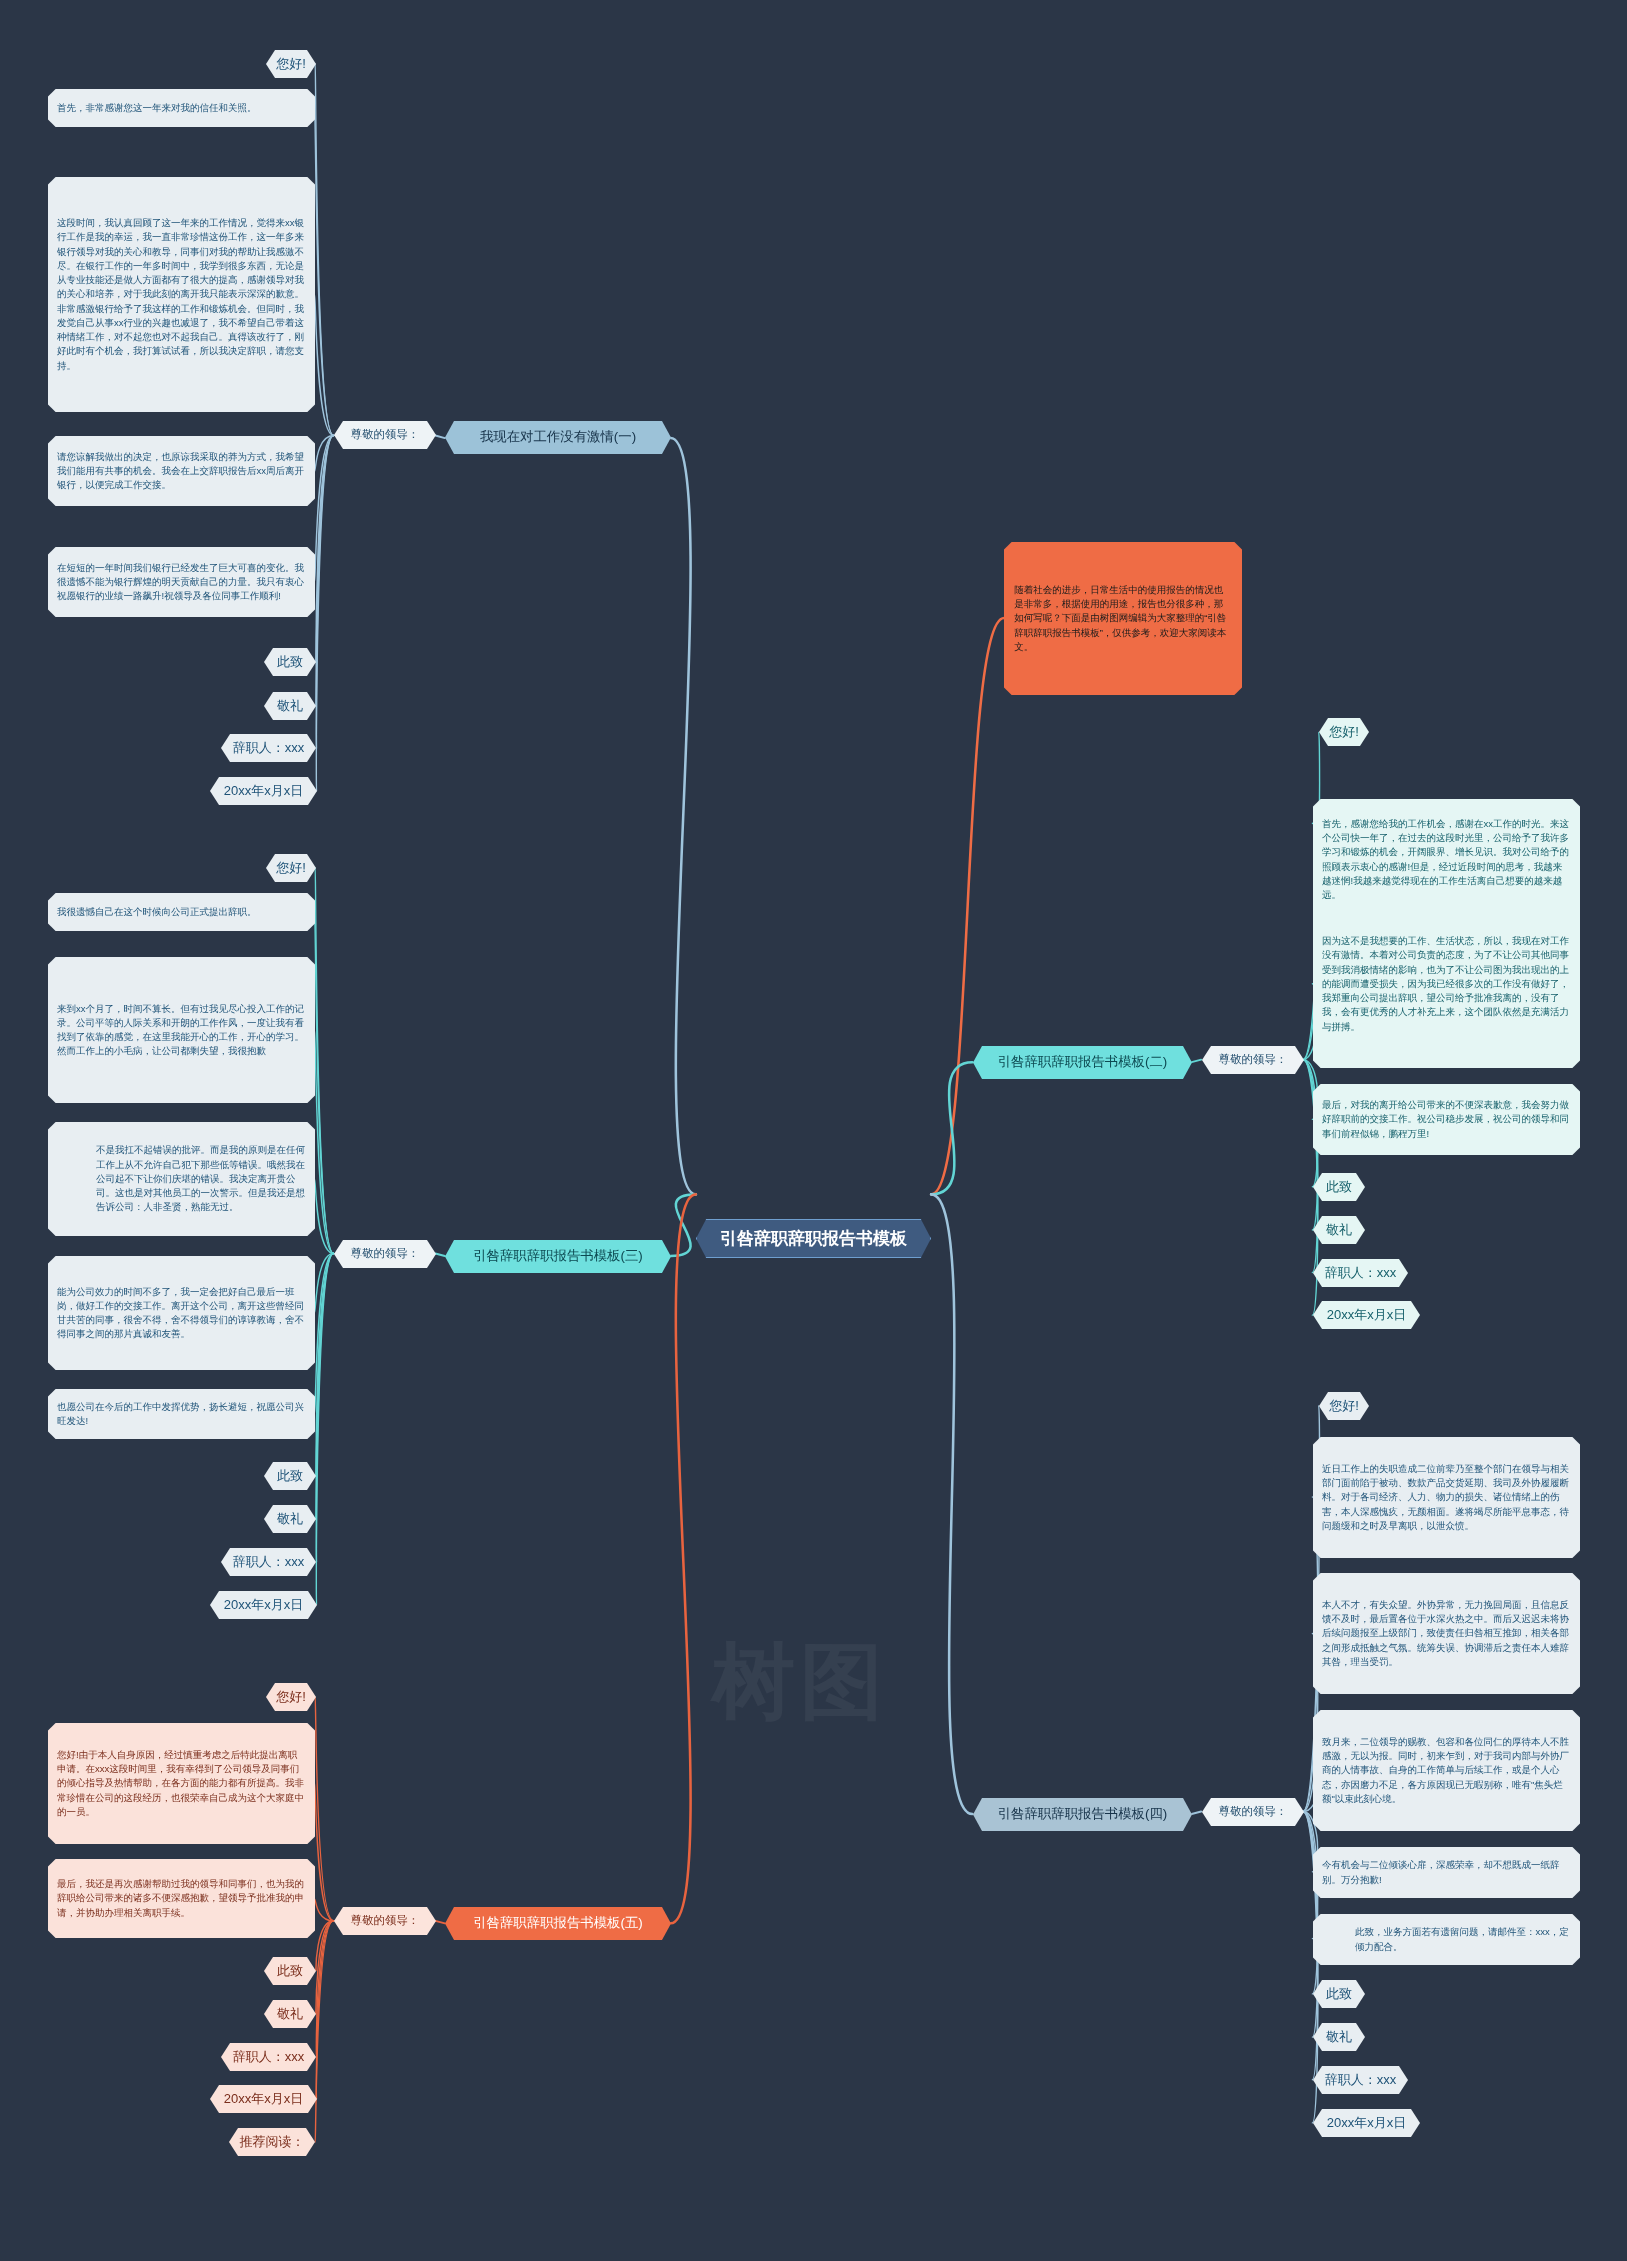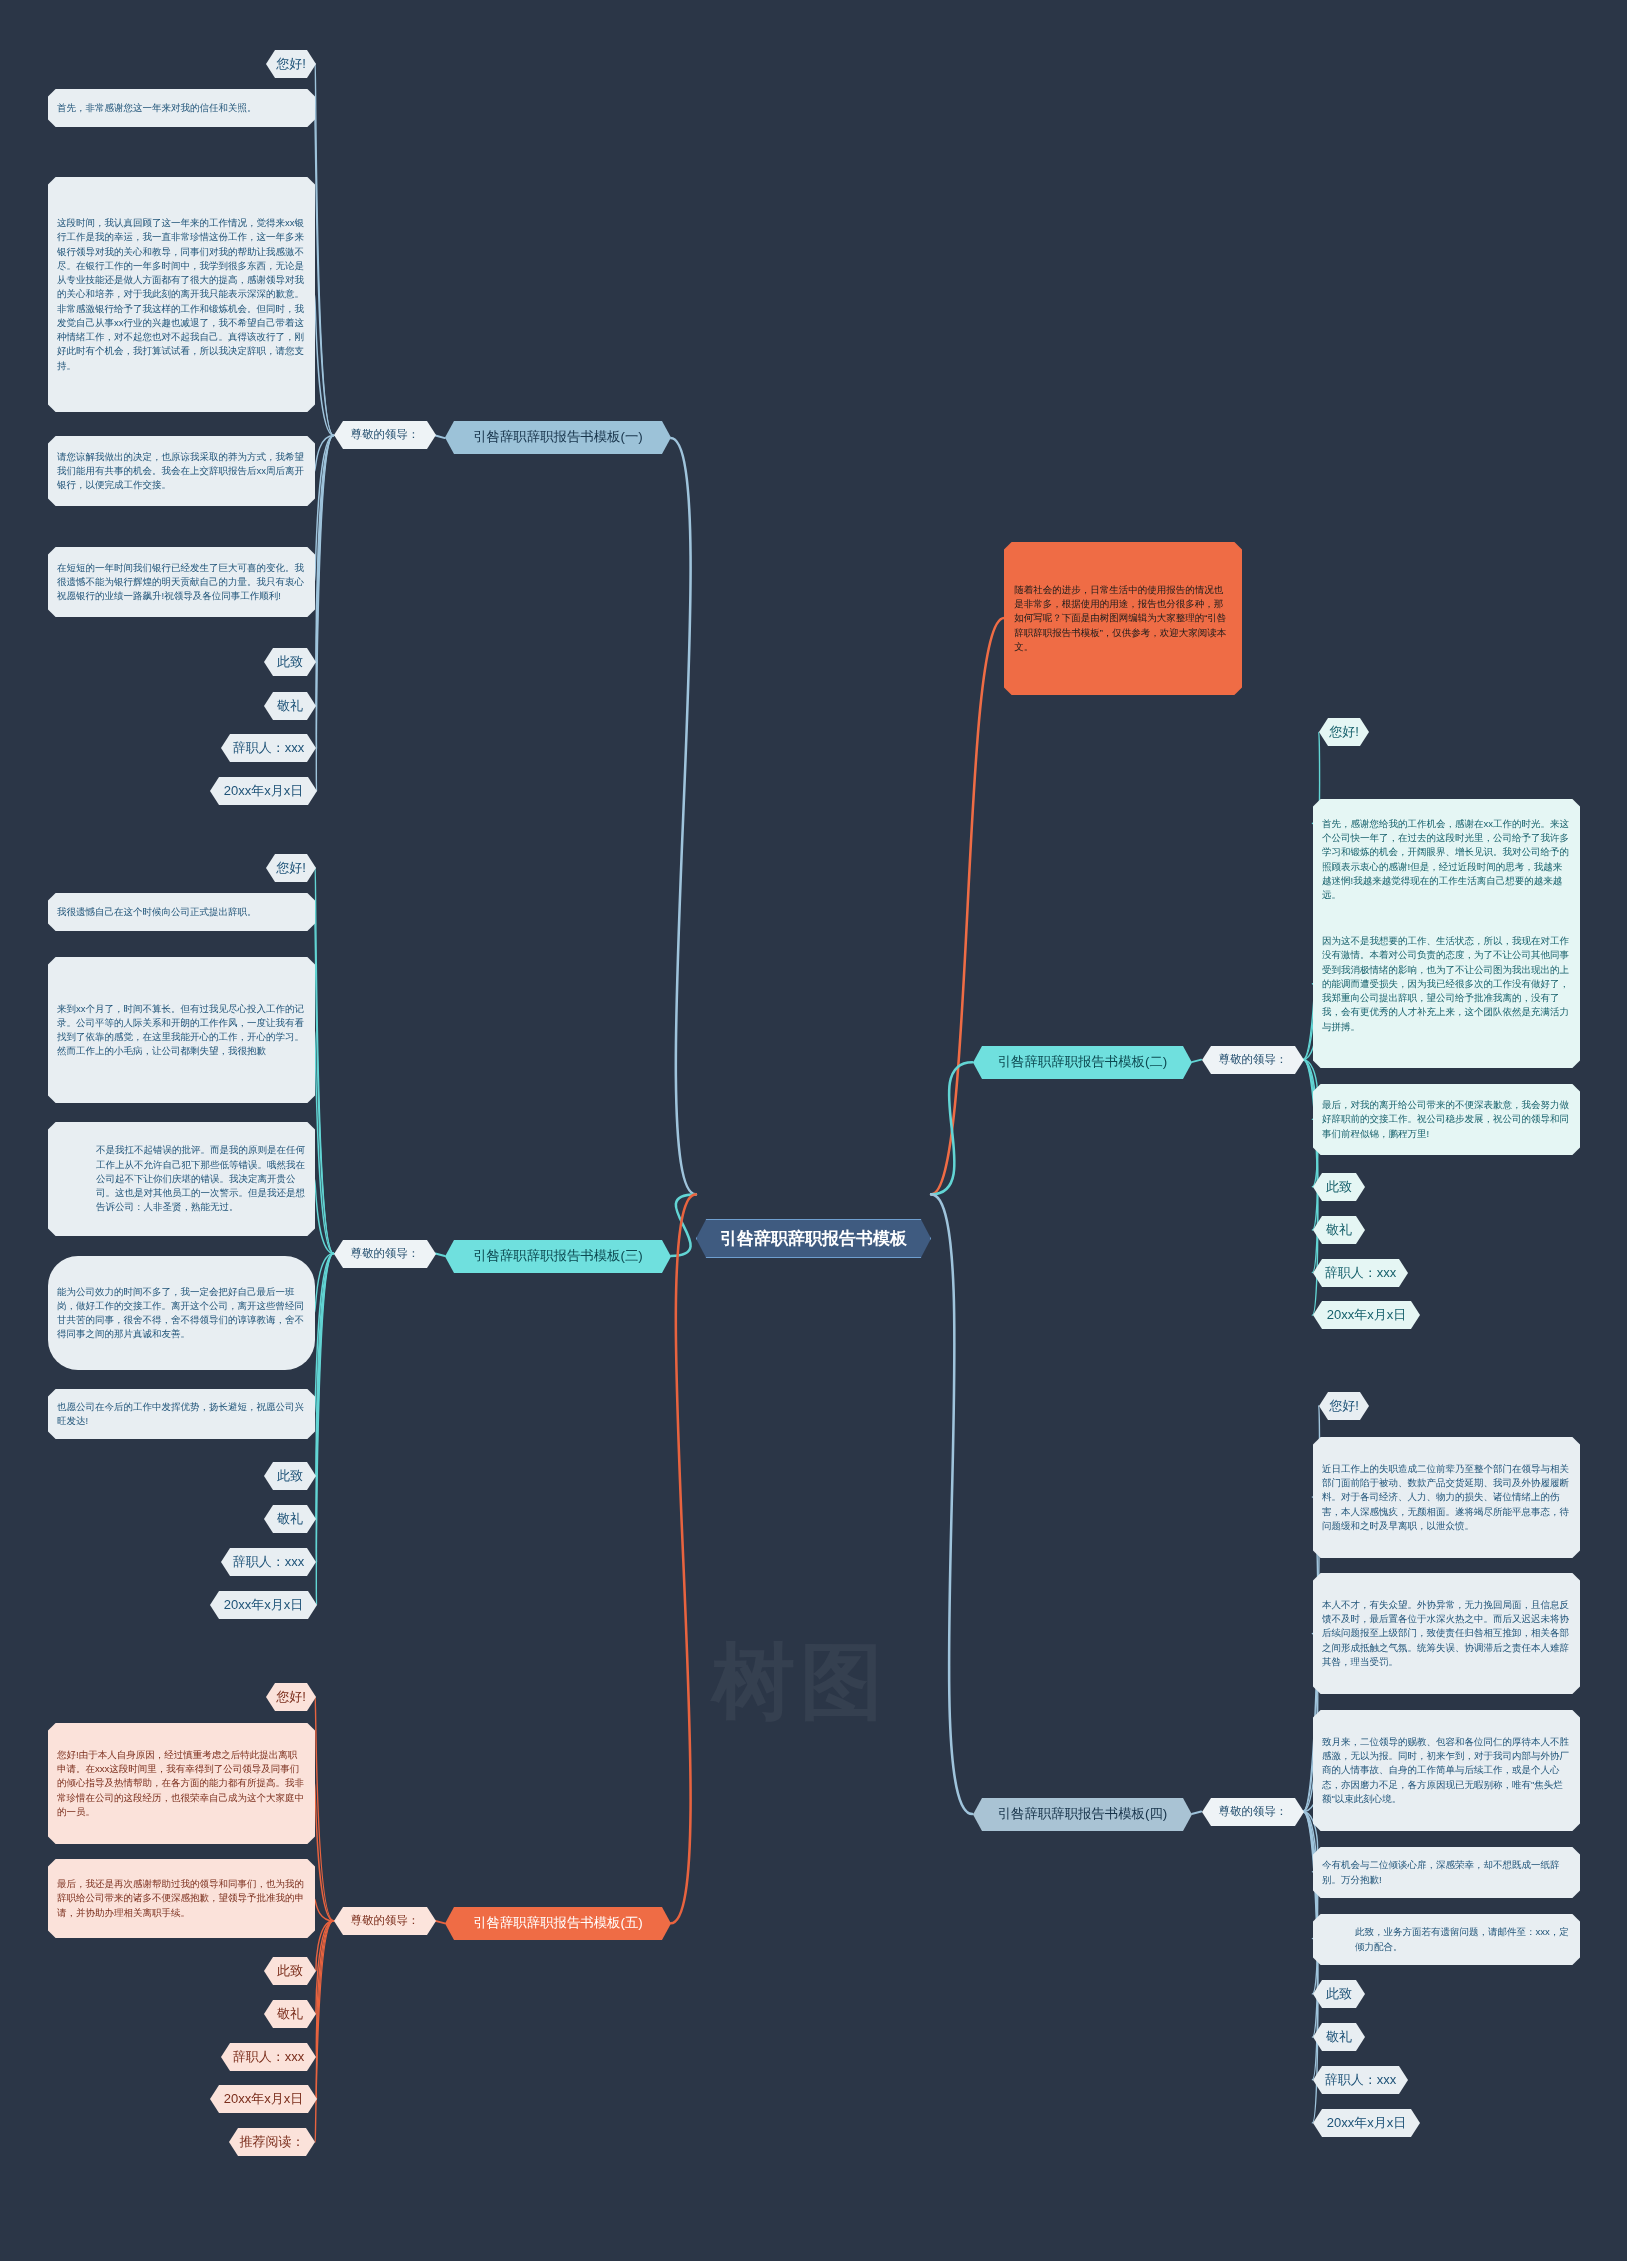--- a/index.html
+++ b/index.html
@@ -119,38 +119,38 @@
       <path d="M 2050 2850 C 2078 2850, 2078 2945, 2065 2945" stroke="#9fc4dc" stroke-width="2.2" fill="none" stroke-linecap="round"></path>
       <path d="M 2050 2850 C 2078 2850, 2078 3050, 2065 3050" stroke="#9fc4dc" stroke-width="2.2" fill="none" stroke-linecap="round"></path>
       <path d="M 2050 2850 C 2078 2850, 2078 3137, 2065 3137" stroke="#9fc4dc" stroke-width="2.2" fill="none" stroke-linecap="round"></path>
       <path d="M 2050 2850 C 2078 2850, 2078 3205, 2065 3205" stroke="#9fc4dc" stroke-width="2.2" fill="none" stroke-linecap="round"></path>
       <path d="M 2050 2850 C 2078 2850, 2078 3272, 2065 3272" stroke="#9fc4dc" stroke-width="2.2" fill="none" stroke-linecap="round"></path>
       <path d="M 2050 2850 C 2078 2850, 2078 3340, 2065 3340" stroke="#9fc4dc" stroke-width="2.2" fill="none" stroke-linecap="round"></path>
     </svg>
   <div class="wm" style="left:712px; top:1627px;">树图</div>
 <div class="node center oct" style="left: 696px; top: 1175px; width: 235px; min-height: 39px; margin-top: 44px;"><span class="inner">引咎辞职辞职报告书模板</span></div>
     <div class="node leaf oct" style="left: 1004px; top: 542px; width: 238px; min-height: 153px; background: rgb(239, 108, 69); color: rgb(27, 27, 27); font-size: 9.5px; padding: 7.6px 10.2px; box-shadow: rgba(0, 0, 0, 0.3) 2.5px 2.5px 0px;"><span class="inner">随着社会的进步，日常生活中的使用报告的情况也是非常多，根据使用的用途，报告也分很多种，那如何写呢？下面是由树图网编辑为大家整理的“引咎辞职辞职报告书模板”，仅供参考，欢迎大家阅读本文。</span></div>
-    <div class="node tpl hex tpl-blue" style="left: 445px; top: 421px; width: 226px; min-height: 33px;"><span class="inner">引咎辞职辞职报告书模板(一)</span></div>
+    <div class="node tpl hex tpl-blue" style="left: 445px; top: 421px; width: 226px; min-height: 33px;"><span class="inner">我现在对工作没有激情(一)</span></div>
     <div class="node mid hex mid-blue" style="left: 334px; top: 421px; width: 102px; min-height: 28px;"><span class="inner">尊敬的领导：</span></div>
     <div class="node tag hex leaf-blue" style="left: 266px; top: 50px; width: 50px; min-height: 28px;"><span class="inner">您好!</span></div>
     <div class="node leaf oct leaf-blue" style="left: 48px; top: 89px; width: 267px; min-height: 38px;"><span class="inner">首先，非常感谢您这一年来对我的信任和关照。</span></div>
     <div class="node leaf oct leaf-blue" style="left: 48px; top: 177px; width: 267px; min-height: 235px;"><span class="inner">这段时间，我认真回顾了这一年来的工作情况，觉得来xx银行工作是我的幸运，我一直非常珍惜这份工作，这一年多来银行领导对我的关心和教导，同事们对我的帮助让我感激不尽。在银行工作的一年多时间中，我学到很多东西，无论是从专业技能还是做人方面都有了很大的提高，感谢领导对我的关心和培养，对于我此刻的离开我只能表示深深的歉意。非常感激银行给予了我这样的工作和锻炼机会。但同时，我发觉自己从事xx行业的兴趣也减退了，我不希望自己带着这种情绪工作，对不起您也对不起我自己。真得该改行了，刚好此时有个机会，我打算试试看，所以我决定辞职，请您支持。</span></div>
     <div class="node leaf oct leaf-blue" style="left: 48px; top: 436px; width: 267px; min-height: 70px;"><span class="inner">请您谅解我做出的决定，也原谅我采取的莽为方式，我希望我们能用有共事的机会。我会在上交辞职报告后xx周后离开银行，以便完成工作交接。</span></div>
     <div class="node leaf oct leaf-blue" style="left: 48px; top: 547px; width: 267px; min-height: 70px;"><span class="inner">在短短的一年时间我们银行已经发生了巨大可喜的变化。我很遗憾不能为银行辉煌的明天贡献自己的力量。我只有衷心祝愿银行的业绩一路飙升!祝领导及各位同事工作顺利!</span></div>
     <div class="node tag hex leaf-blue" style="left: 264px; top: 648px; width: 52px; min-height: 28px;"><span class="inner">此致</span></div>
     <div class="node tag hex leaf-blue" style="left: 264px; top: 692px; width: 52px; min-height: 28px;"><span class="inner">敬礼</span></div>
     <div class="node tag hex leaf-blue" style="left: 221px; top: 734px; width: 95px; min-height: 28px;"><span class="inner">辞职人：xxx</span></div>
     <div class="node tag hex leaf-blue" style="left: 210px; top: 777px; width: 107px; min-height: 28px;"><span class="inner">20xx年x月x日</span></div>
     <div class="node tpl hex tpl-cyan" style="left: 445px; top: 1240px; width: 226px; min-height: 33px;"><span class="inner">引咎辞职辞职报告书模板(三)</span></div>
     <div class="node mid hex mid-blue" style="left: 334px; top: 1240px; width: 102px; min-height: 28px;"><span class="inner">尊敬的领导：</span></div>
     <div class="node tag hex leaf-blue" style="left: 266px; top: 854px; width: 50px; min-height: 28px;"><span class="inner">您好!</span></div>
     <div class="node leaf oct leaf-blue" style="left: 48px; top: 893px; width: 267px; min-height: 38px;"><span class="inner">我很遗憾自己在这个时候向公司正式提出辞职。</span></div>
     <div class="node leaf oct leaf-blue" style="left: 48px; top: 957px; width: 267px; min-height: 146px;"><span class="inner">来到xx个月了，时间不算长。但有过我见尽心投入工作的记录。公司平等的人际关系和开朗的工作作风，一度让我有看找到了依靠的感觉，在这里我能开心的工作，开心的学习。然而工作上的小毛病，让公司都剩失望，我很抱歉</span></div>
     <div class="node leaf oct leaf-blue" style="left: 48px; top: 1122px; width: 267px; min-height: 114px; padding-left: 48px;"><span class="inner">不是我扛不起错误的批评。而是我的原则是在任何工作上从不允许自己犯下那些低等错误。哦然我在公司起不下让你们庆堪的错误。我决定离开贵公司。这也是对其他员工的一次警示。但是我还是想告诉公司：人非圣贤，熟能无过。</span></div>
-    <div class="node leaf oct leaf-blue" style="left: 48px; top: 1256px; width: 267px; min-height: 114px; border-radius: 30px;"><span class="inner">能为公司效力的时间不多了，我一定会把好自己最后一班岗，做好工作的交接工作。离开这个公司，离开这些曾经同甘共苦的同事，很舍不得，舍不得领导们的谆谆教诲，舍不得同事之间的那片真诚和友善。</span></div>
+    <div class="node leaf oct leaf-blue" style="left: 48px; top: 1256px; width: 267px; min-height: 114px;"><span class="inner">能为公司效力的时间不多了，我一定会把好自己最后一班岗，做好工作的交接工作。离开这个公司，离开这些曾经同甘共苦的同事，很舍不得，舍不得领导们的谆谆教诲，舍不得同事之间的那片真诚和友善。</span></div>
     <div class="node leaf oct leaf-blue" style="left: 48px; top: 1389px; width: 267px; min-height: 50px;"><span class="inner">也愿公司在今后的工作中发挥优势，扬长避短，祝愿公司兴旺发达!</span></div>
     <div class="node tag hex leaf-blue" style="left: 264px; top: 1462px; width: 52px; min-height: 28px;"><span class="inner">此致</span></div>
     <div class="node tag hex leaf-blue" style="left: 264px; top: 1505px; width: 52px; min-height: 28px;"><span class="inner">敬礼</span></div>
     <div class="node tag hex leaf-blue" style="left: 221px; top: 1548px; width: 95px; min-height: 28px;"><span class="inner">辞职人：xxx</span></div>
     <div class="node tag hex leaf-blue" style="left: 210px; top: 1591px; width: 107px; min-height: 28px;"><span class="inner">20xx年x月x日</span></div>
     <div class="node tpl hex tpl-orange" style="left: 445px; top: 1907px; width: 226px; min-height: 33px;"><span class="inner">引咎辞职辞职报告书模板(五)</span></div>
     <div class="node mid hex mid-pink" style="left: 334px; top: 1907px; width: 102px; min-height: 28px;"><span class="inner">尊敬的领导：</span></div>
     <div class="node tag hex leaf-pink" style="left: 266px; top: 1683px; width: 50px; min-height: 28px;"><span class="inner">您好!</span></div>
     <div class="node leaf oct leaf-pink" style="left: 48px; top: 1723px; width: 267px; min-height: 121px;"><span class="inner">您好!由于本人自身原因，经过慎重考虑之后特此提出离职申请。在xxx这段时间里，我有幸得到了公司领导及同事们的倾心指导及热情帮助，在各方面的能力都有所提高。我非常珍惜在公司的这段经历，也很荣幸自己成为这个大家庭中的一员。</span></div>
     <div class="node leaf oct leaf-pink" style="left: 48px; top: 1859px; width: 267px; min-height: 79px;"><span class="inner">最后，我还是再次感谢帮助过我的领导和同事们，也为我的辞职给公司带来的诸多不便深感抱歉，望领导予批准我的申请，并协助办理相关离职手续。</span></div>

